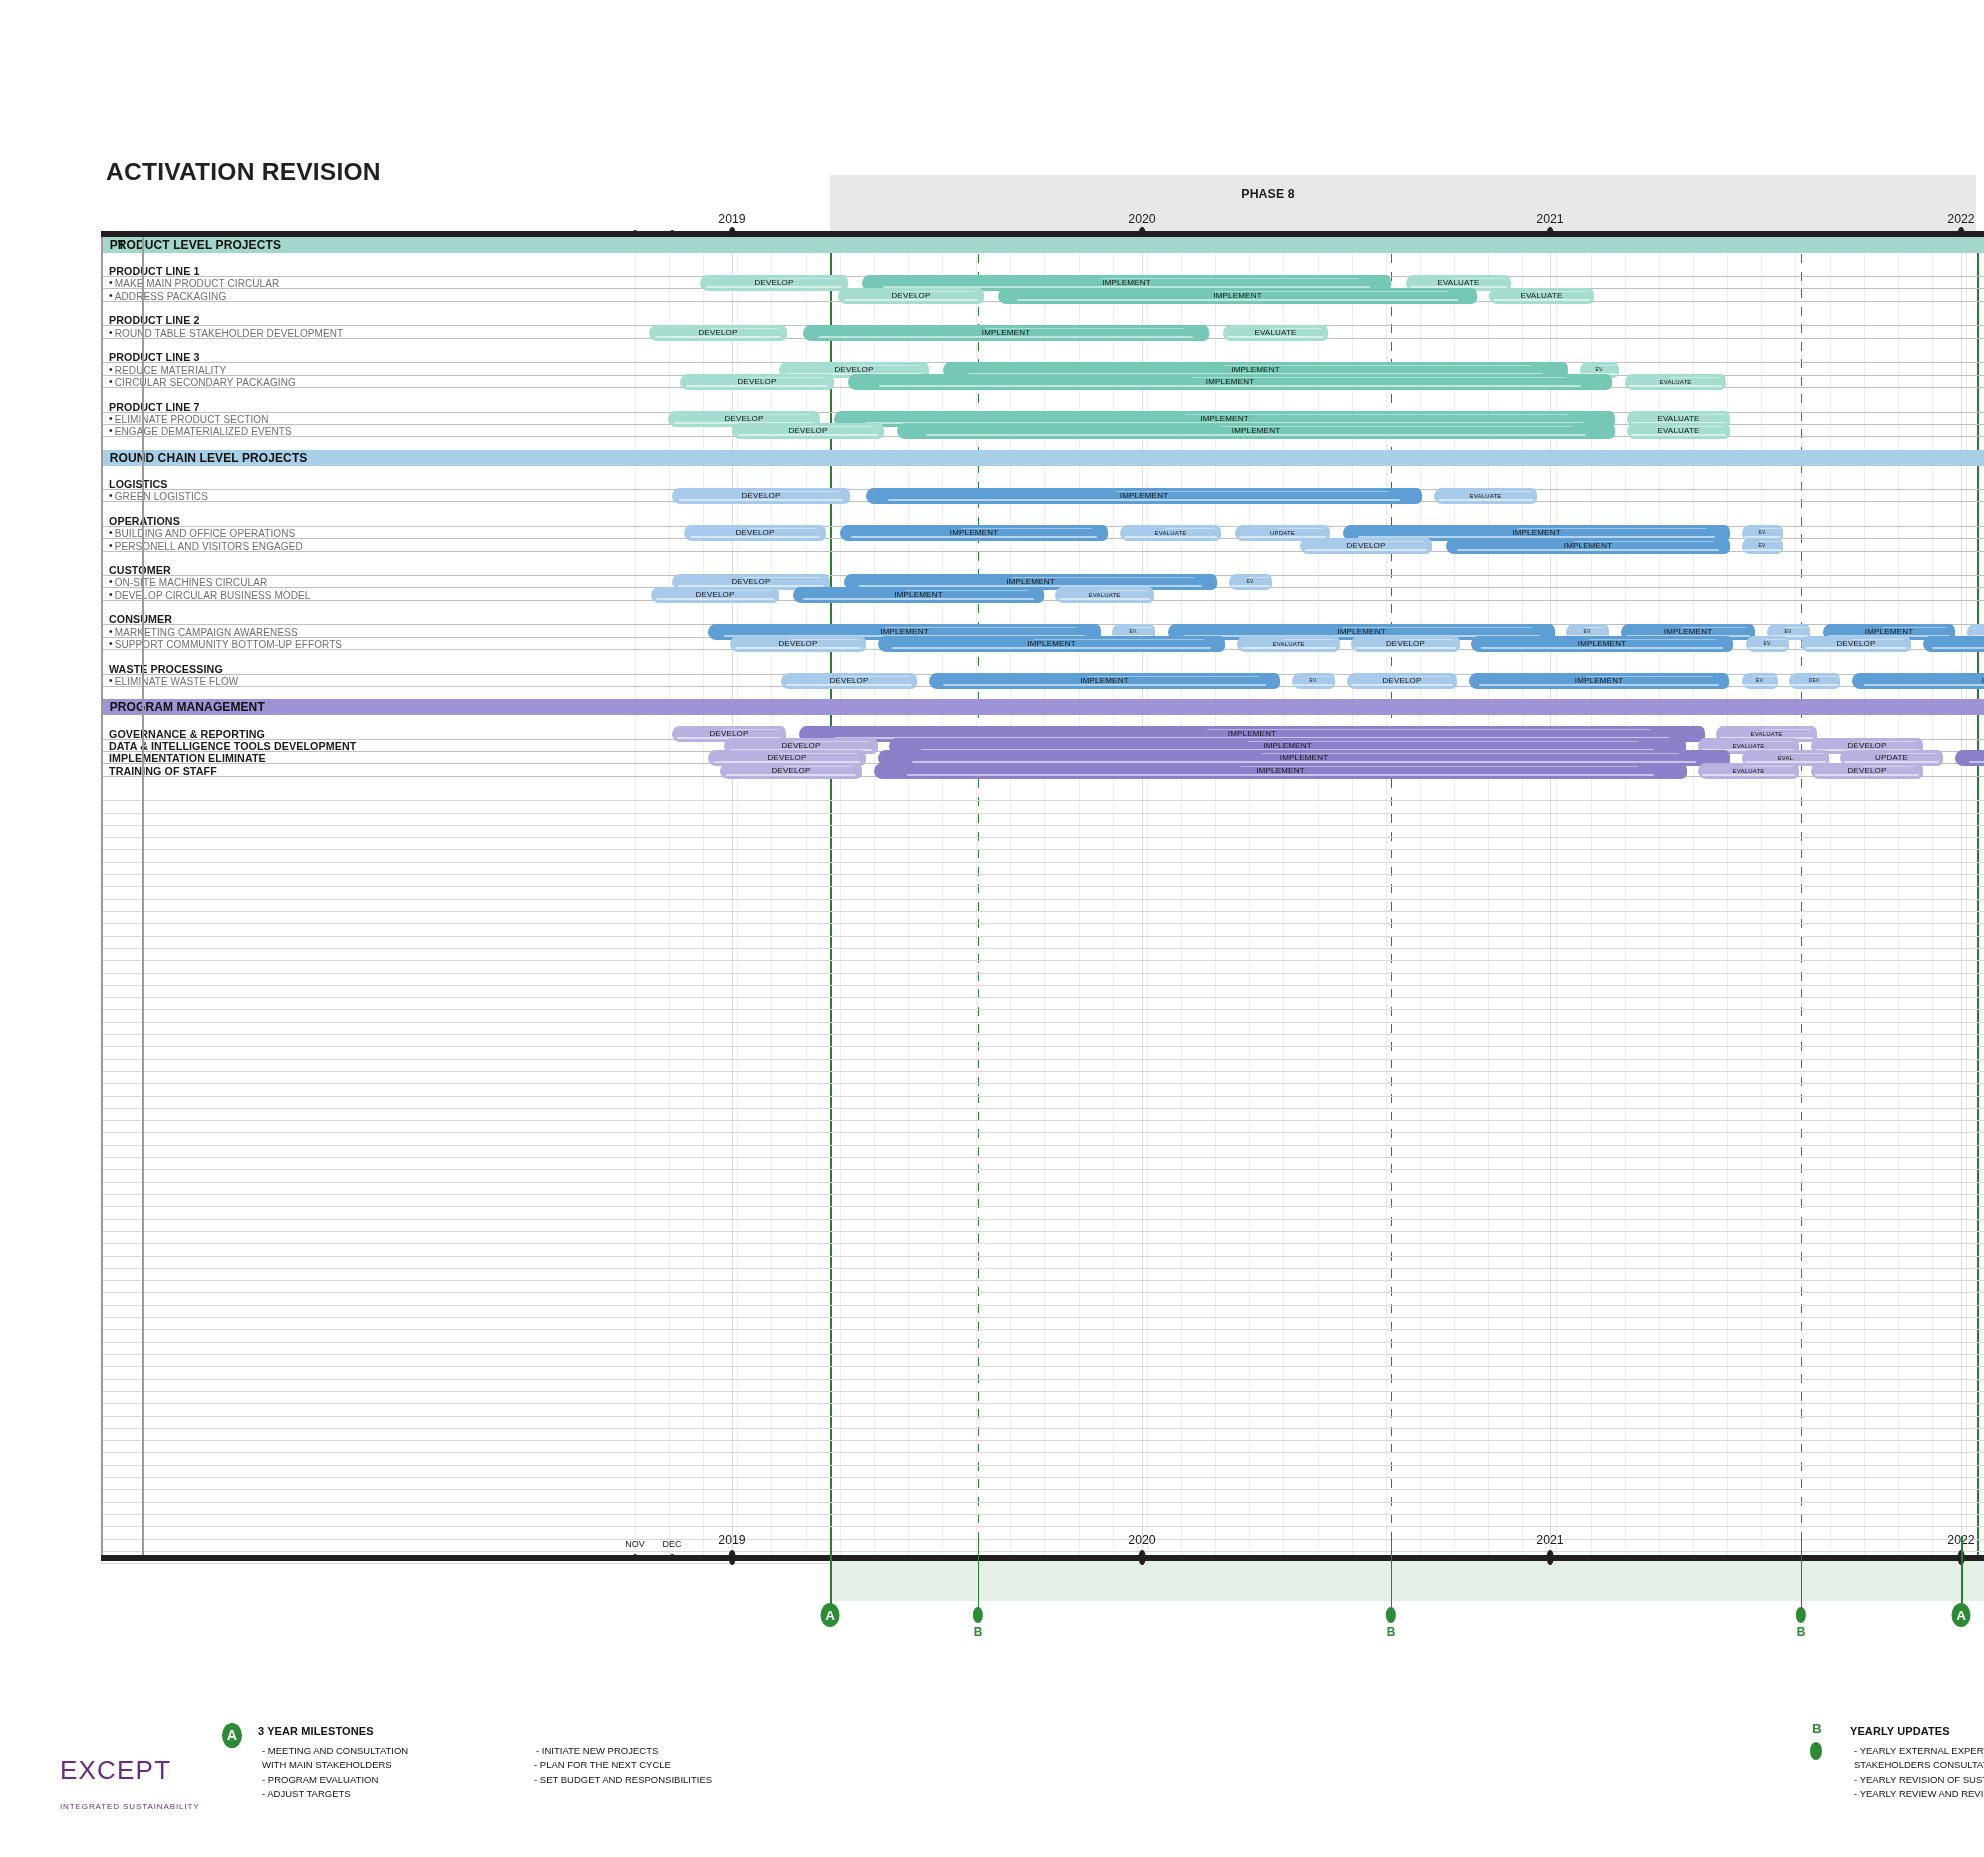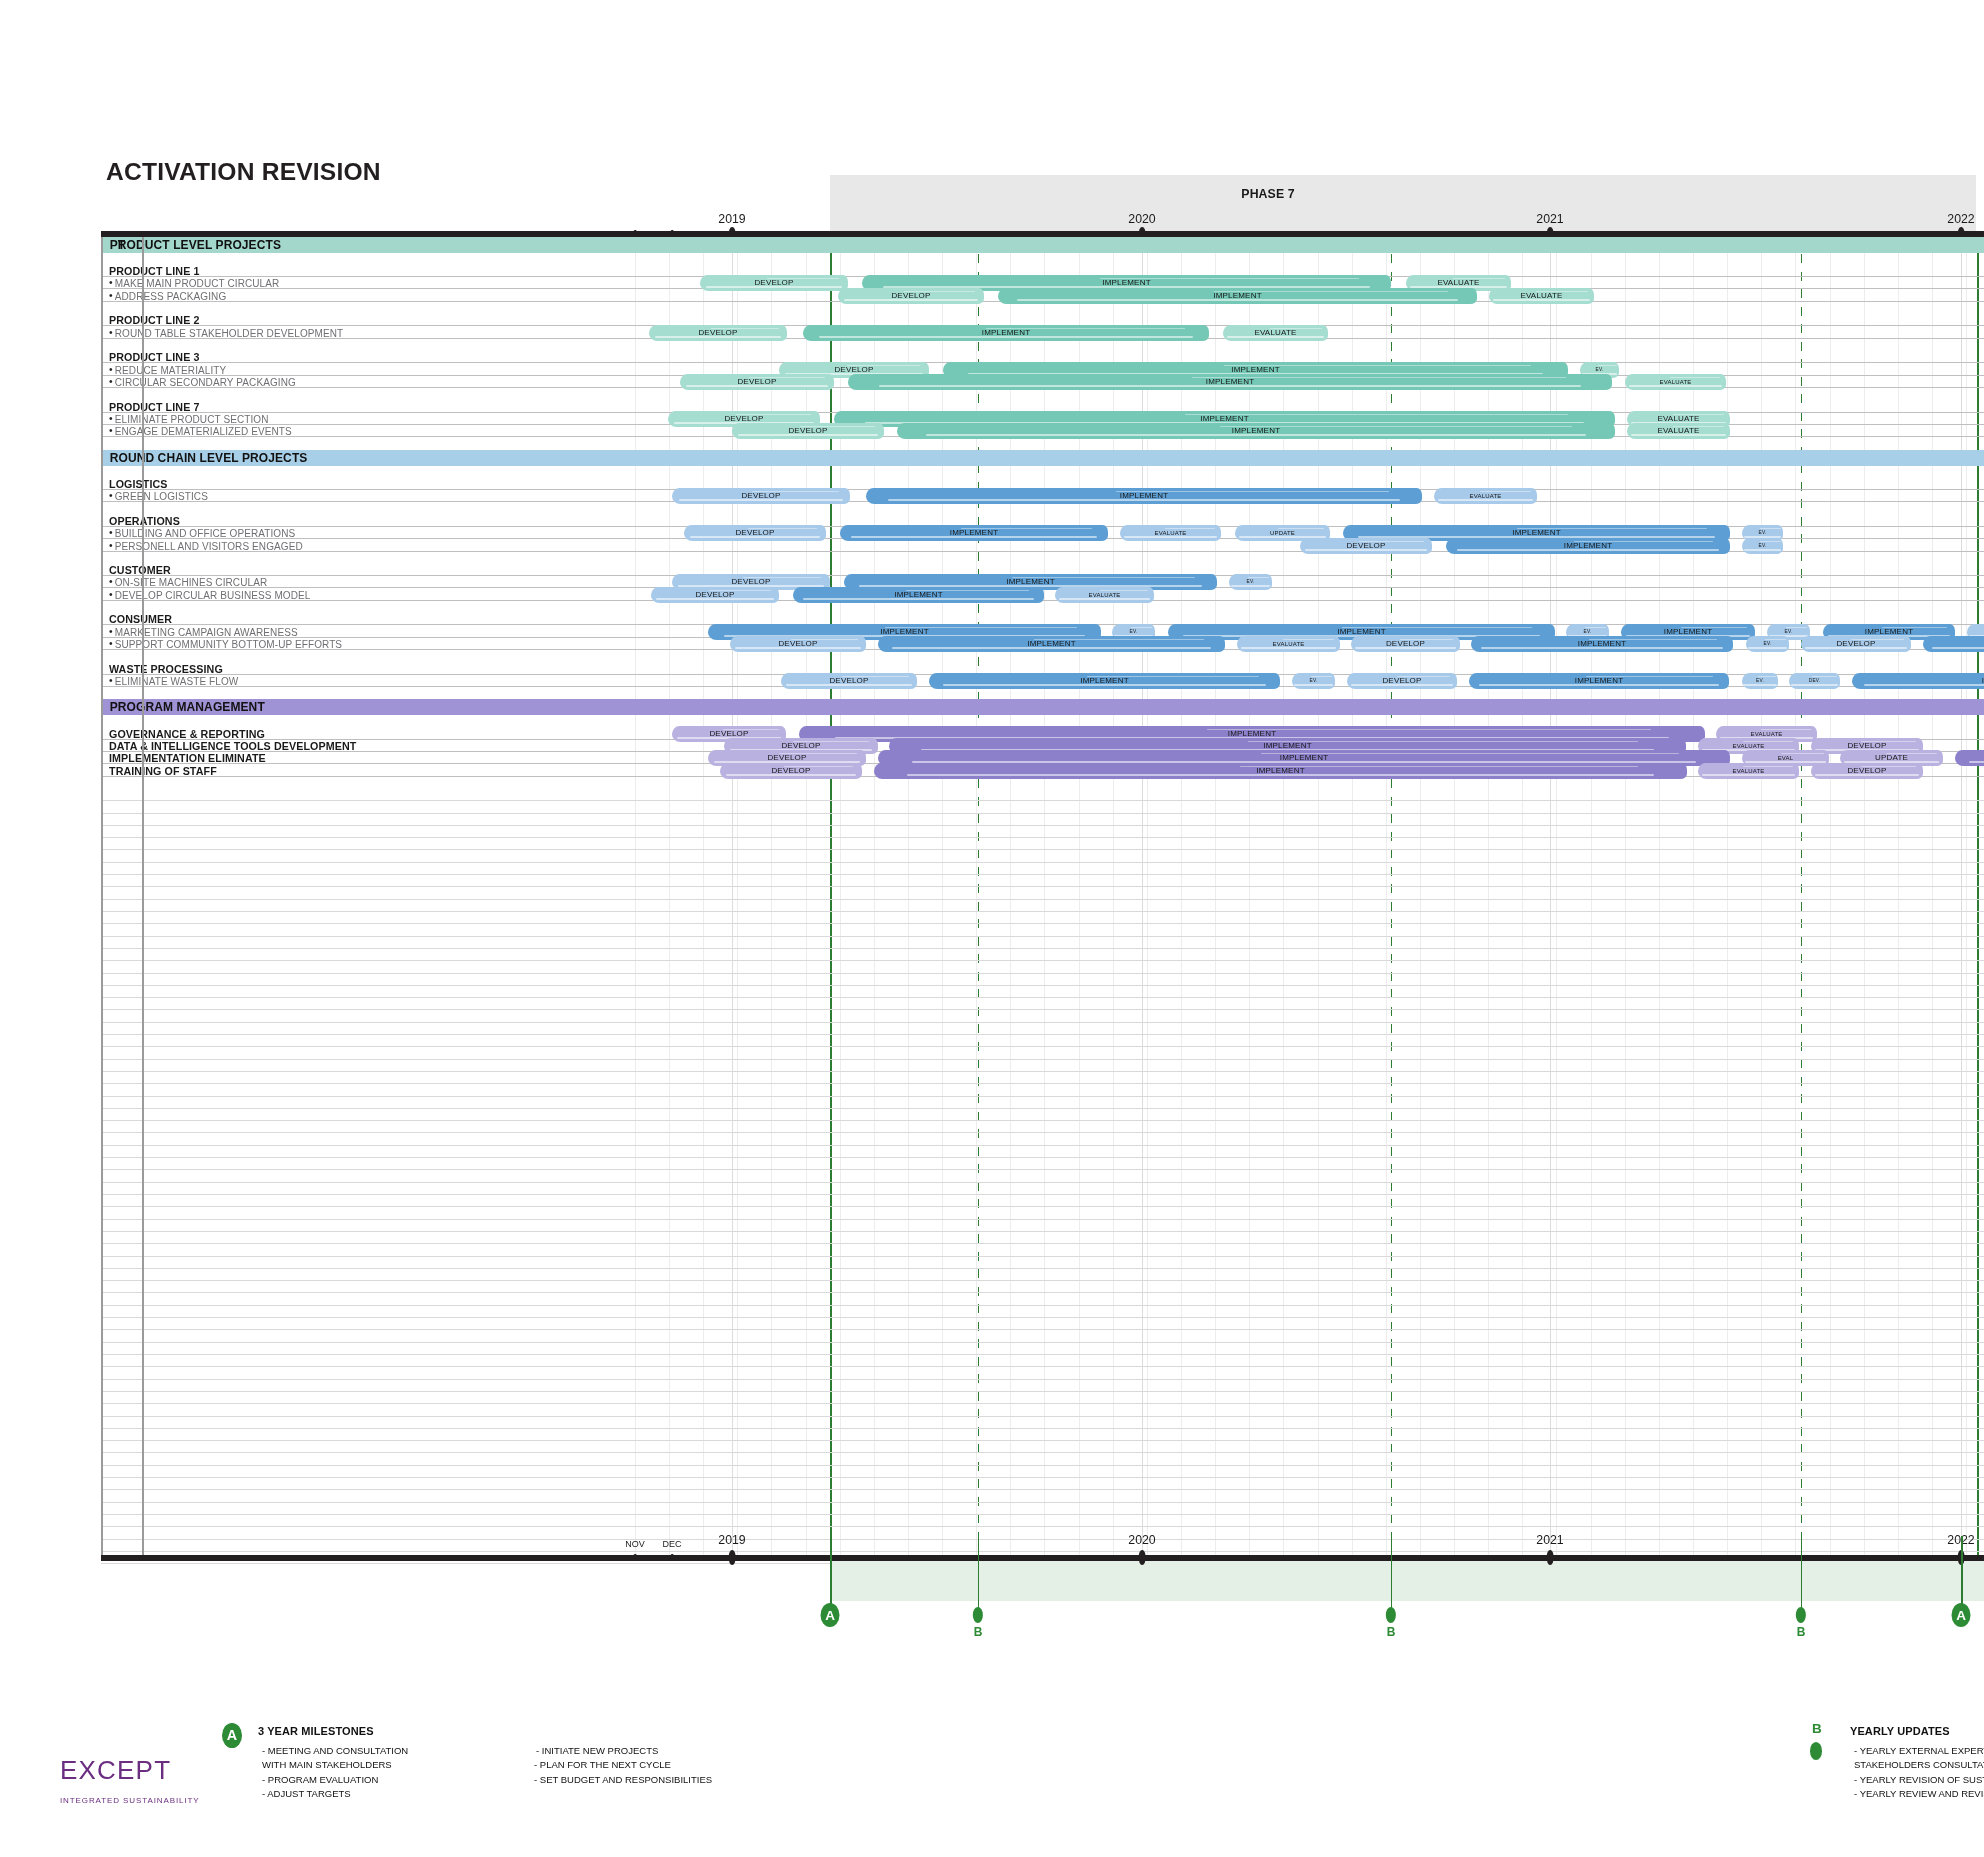--- a/index.html
+++ b/index.html
@@ -135,33 +135,33 @@
     display:flex; align-items:center; justify-content:center;
   }
   .leg-title { position:absolute; font-size:11px; font-weight:700; color:#111; white-space:nowrap; letter-spacing:0.1px;}
   .leg-item  { position:absolute; font-size:9.5px; color:#111; white-space:nowrap; }
   .leg-bdot  { position:absolute; width:12px; height:17.5px; border-radius:50%; background:#2c8b34; }
   .leg-bchar { position:absolute; font-size:13.5px; font-weight:700; color:#2c8b34; }
 
   
   #logo { position:absolute; left:60px; top:1757px; }
   #logo .word { font-size:26px; font-weight:400; letter-spacing:1.2px; color:#6b2d80; line-height:1; }
-  #logo .sub  { font-size:8px; letter-spacing:0.9px; color:#6b2d80; margin-top:13px; }
+  #logo .sub  { font-size:8px; letter-spacing:0.9px; color:#6b2d80; margin-top:19px; }
 </style>
 </head>
 <body>
 
 <div id="title">ACTIVATION REVISION</div>
 
 <div id="phasebgs">
     <div class="phaseband" style="left: 830px; width: 1146px; top: 175px; height: 59px;"></div>
   </div>
 
 <div id="header">
-    <div class="phase-label" style="left: 1167px;">PHASE 7</div>
+    <div class="phase-label" style="left: 1167px;">PHASE 8</div>
     <div class="year-label" style="left: 631px;">2019</div>
     <div class="year-label" style="left: 1041px;">2020</div>
     <div class="year-label" style="left: 1449px;">2021</div>
     <div class="year-label" style="left: 1860px;">2022</div>
     <div class="axisbar" style="left: 0px; width: 100%; top: 56px;"></div>
     <div class="tickdot" style="left: 631px; top: 52px;"></div>
     <div class="tickdot" style="left: 1041px; top: 52px;"></div>
     <div class="tickdot" style="left: 1449px; top: 52px;"></div>
     <div class="tickdot" style="left: 1860px; top: 52px;"></div>
     <div class="tickdot sm" style="left: 534px; top: 55px;"></div>

